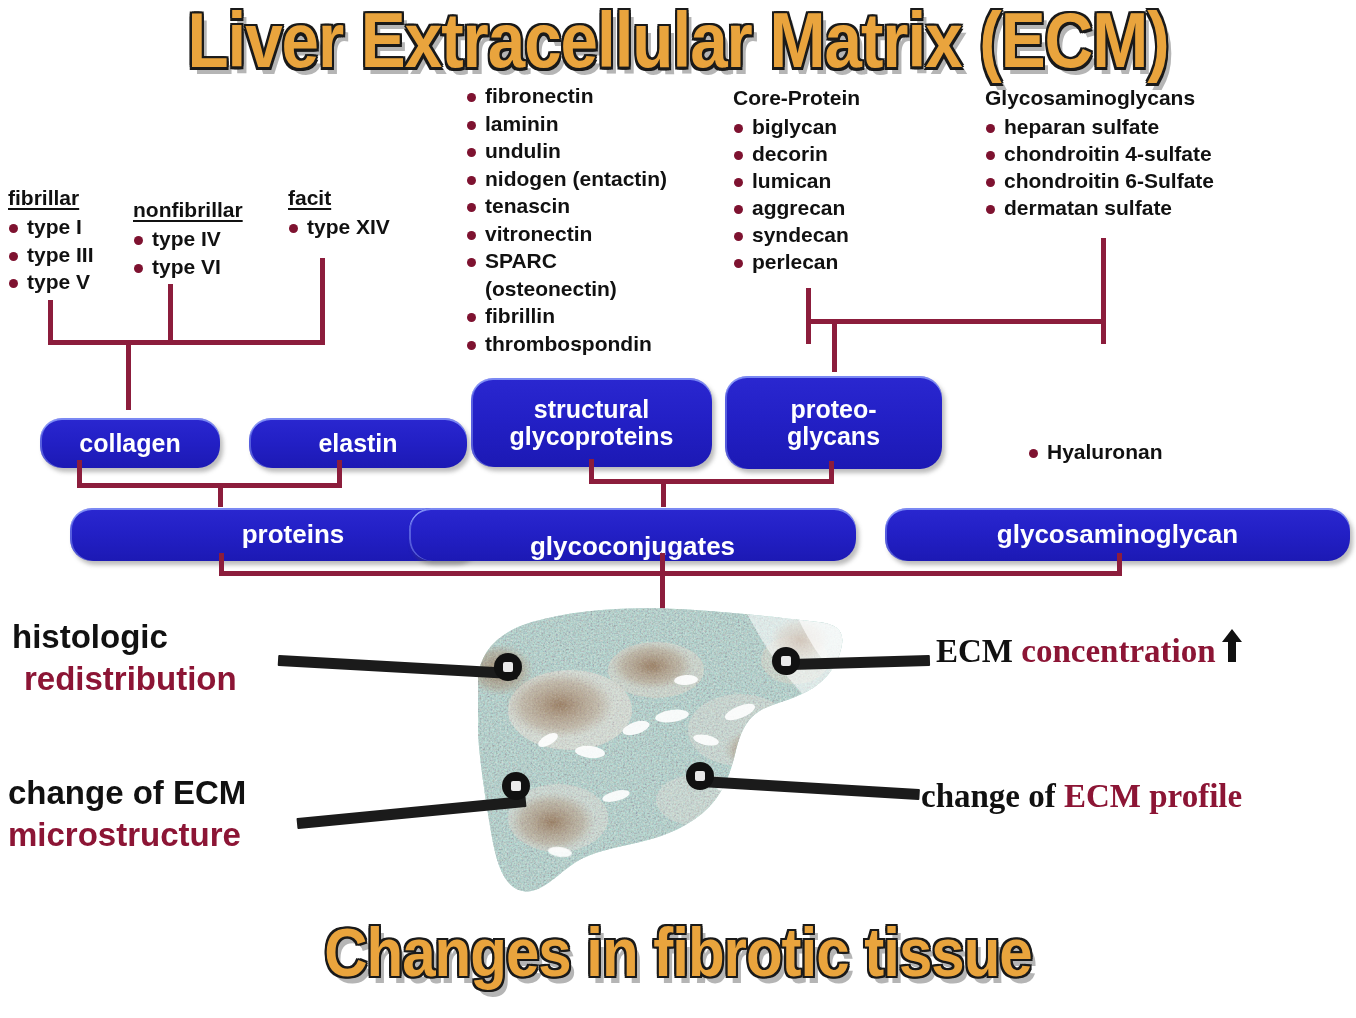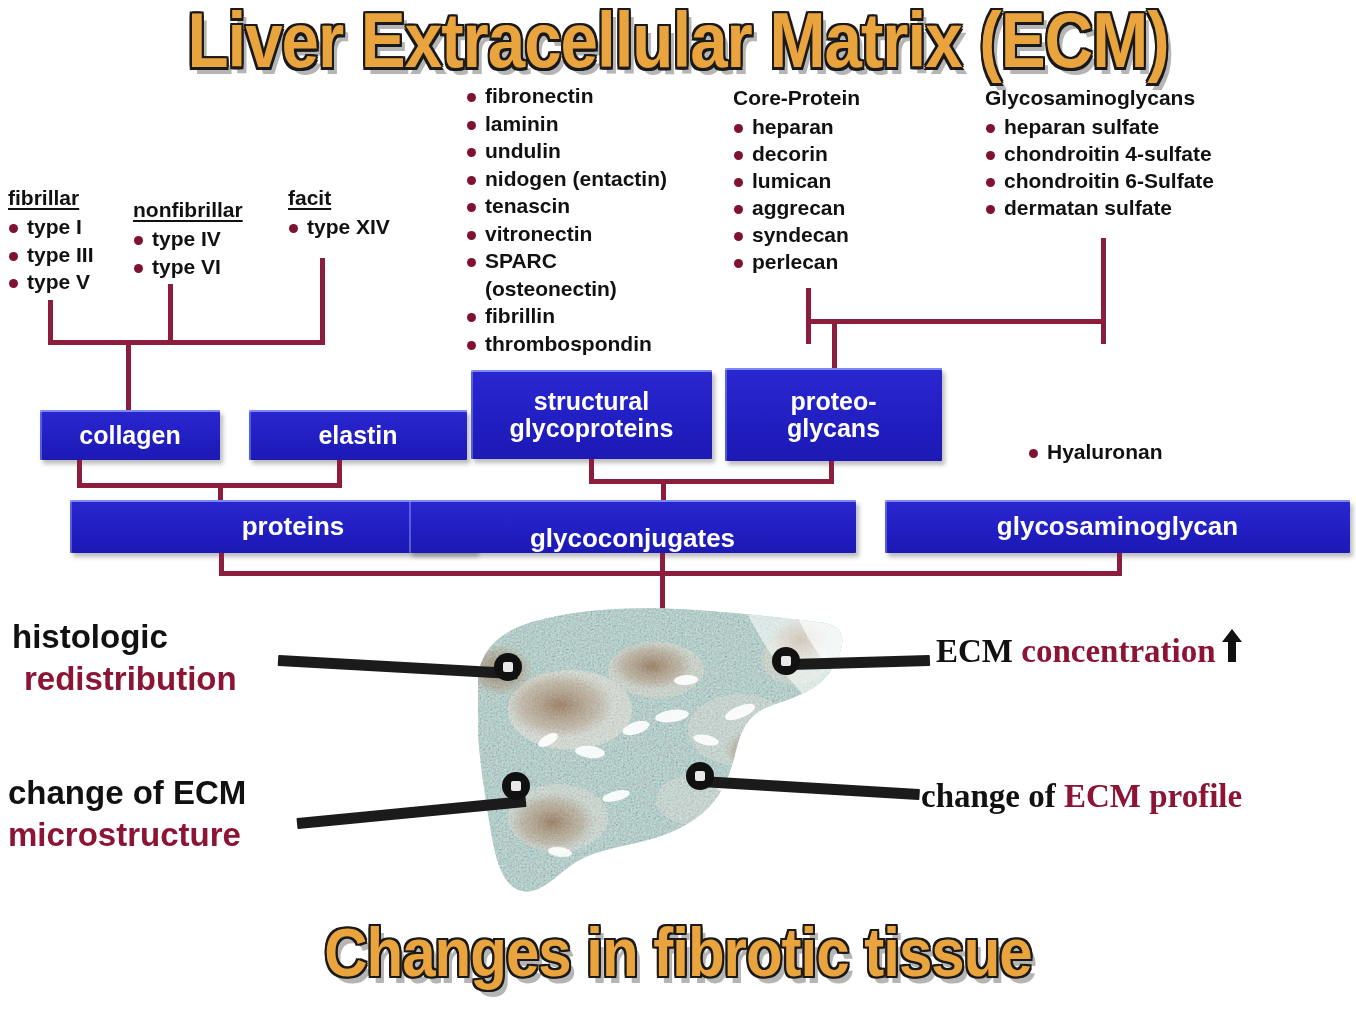--- a/index.html
+++ b/index.html
@@ -77,33 +77,34 @@
     border-radius:50%;
     background:#7E1230;
   }
   ul.items.tight li{ line-height:27px; }
 
   
   .box{
     position:absolute;
     background:#2320C6;
     background-image:linear-gradient(180deg,#2a27d0 0%,#2320c6 45%,#1c19b4 100%);
-    border-radius:1px;
+    border-radius:22px;
     color:#ffffff;
     font-weight:bold;
     display:flex;
     align-items:center;
     justify-content:center;
     text-align:center;
     line-height:1.06;
     box-shadow:
       inset 0 2px 0 rgba(150,170,255,.75),
       inset 2px 0 0 rgba(150,170,255,.45),
       3px 4px 4px rgba(80,80,80,.38);
     letter-spacing:0px;
+    margin-top:8px;
   }
   .box.small{ font-size:25px; }
   .box.two{ font-size:25px; }
   .box.wide{ font-size:26px; }
 
   
   .ln{ position:absolute; background:#8C1D3C; }
 
   
   .pointer{ position:absolute; background:#1b1b1b; transform-origin:left center; border-radius:1px;}
@@ -149,21 +150,21 @@
       <li>SPARC</li>
       <li class="sub">(osteonectin)</li>
       <li>fibrillin</li>
       <li>thrombospondin</li>
     </ul>
   </div>
 
   <div class="col" style="left:733px; top:86px;">
     <div class="col-head">Core-Protein</div>
     <ul class="items tight">
-      <li>heparan</li>
+      <li>biglycan</li>
       <li>decorin</li>
       <li>lumican</li>
       <li>aggrecan</li>
       <li>syndecan</li>
       <li>perlecan</li>
     </ul>
   </div>
 
   <div class="col" style="left:985px; top:86px;">
     <div class="col-head">Glycosaminoglycans</div>

